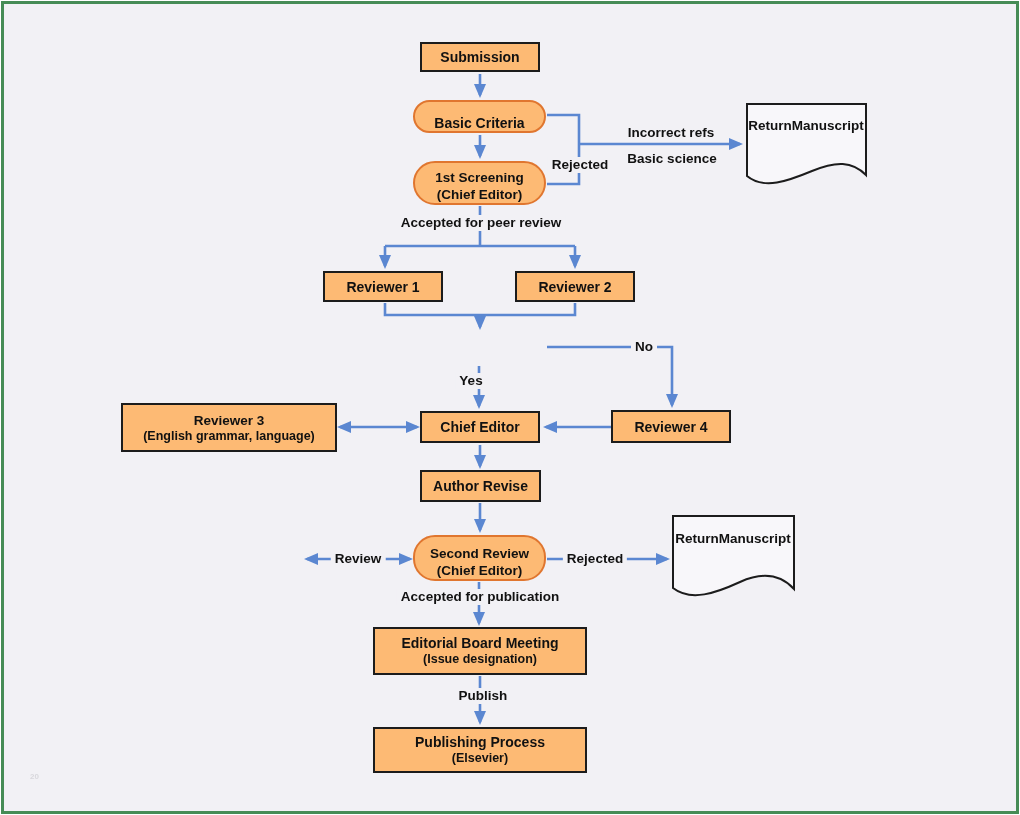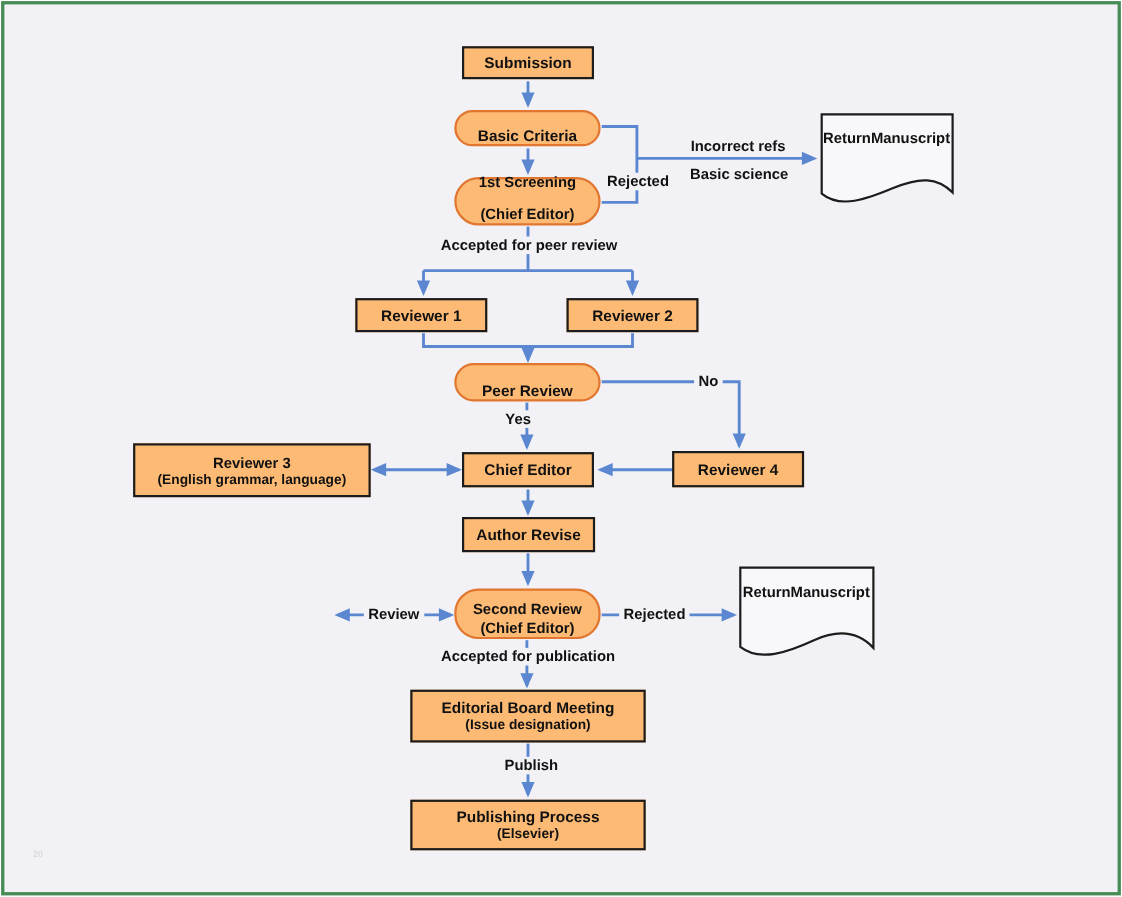--- a/index.html
+++ b/index.html
@@ -109,41 +109,38 @@
     </svg>
 
     <div class="node" style="left:420px;top:42px;width:120px;height:30px;">
       <span>Submission</span>
     </div>
 
     <div class="node pill" style="left:413px;top:100px;width:133px;height:33px;">
       <span>Basic Criteria</span>
     </div>
 
-    <div class="node pill" style="left:413px;top:161px;width:133px;height:44px;gap:12px;">
+    <div class="node pill" style="left:413px;top:161px;width:133px;height:44px;">
       <span class="l1">1st Screening</span>
       <span class="l1">(Chief Editor)</span>
     </div>
 
     <div class="doc-text" style="left:806px;top:117px;">
       <span>Return</span>
       <span>Manuscript</span>
     </div>
 
     <div class="node" style="left:323px;top:271px;width:120px;height:31px;">
       <span>Reviewer 1</span>
     </div>
 
     <div class="node" style="left:515px;top:271px;width:120px;height:31px;">
       <span>Reviewer 2</span>
     </div>
 
-    <div class="node pill" style="left:413px;top:330px;width:133px;height:35px;">
-      <span>Peer Review</span>
-    </div>
 
     <div class="node" style="left:121px;top:403px;width:216px;height:49px;">
       <span class="l1">Reviewer 3</span>
       <span class="sub">(English grammar, language)</span>
     </div>
 
     <div class="node" style="left:420px;top:411px;width:120px;height:32px;">
       <span>Chief Editor</span>
     </div>
 

